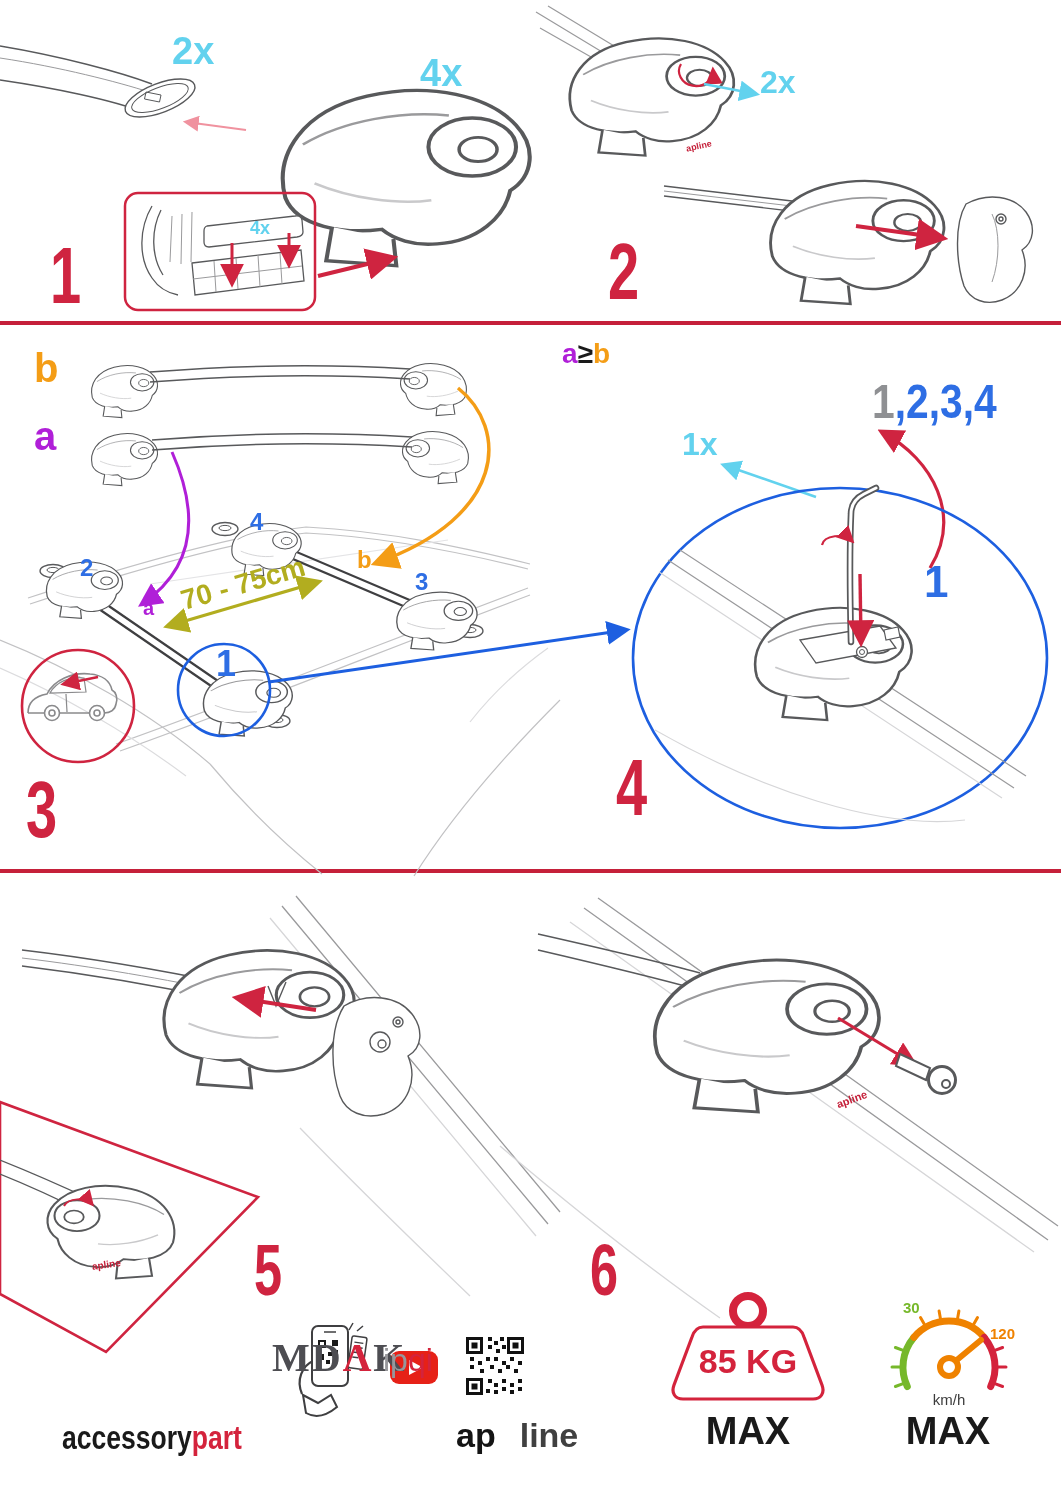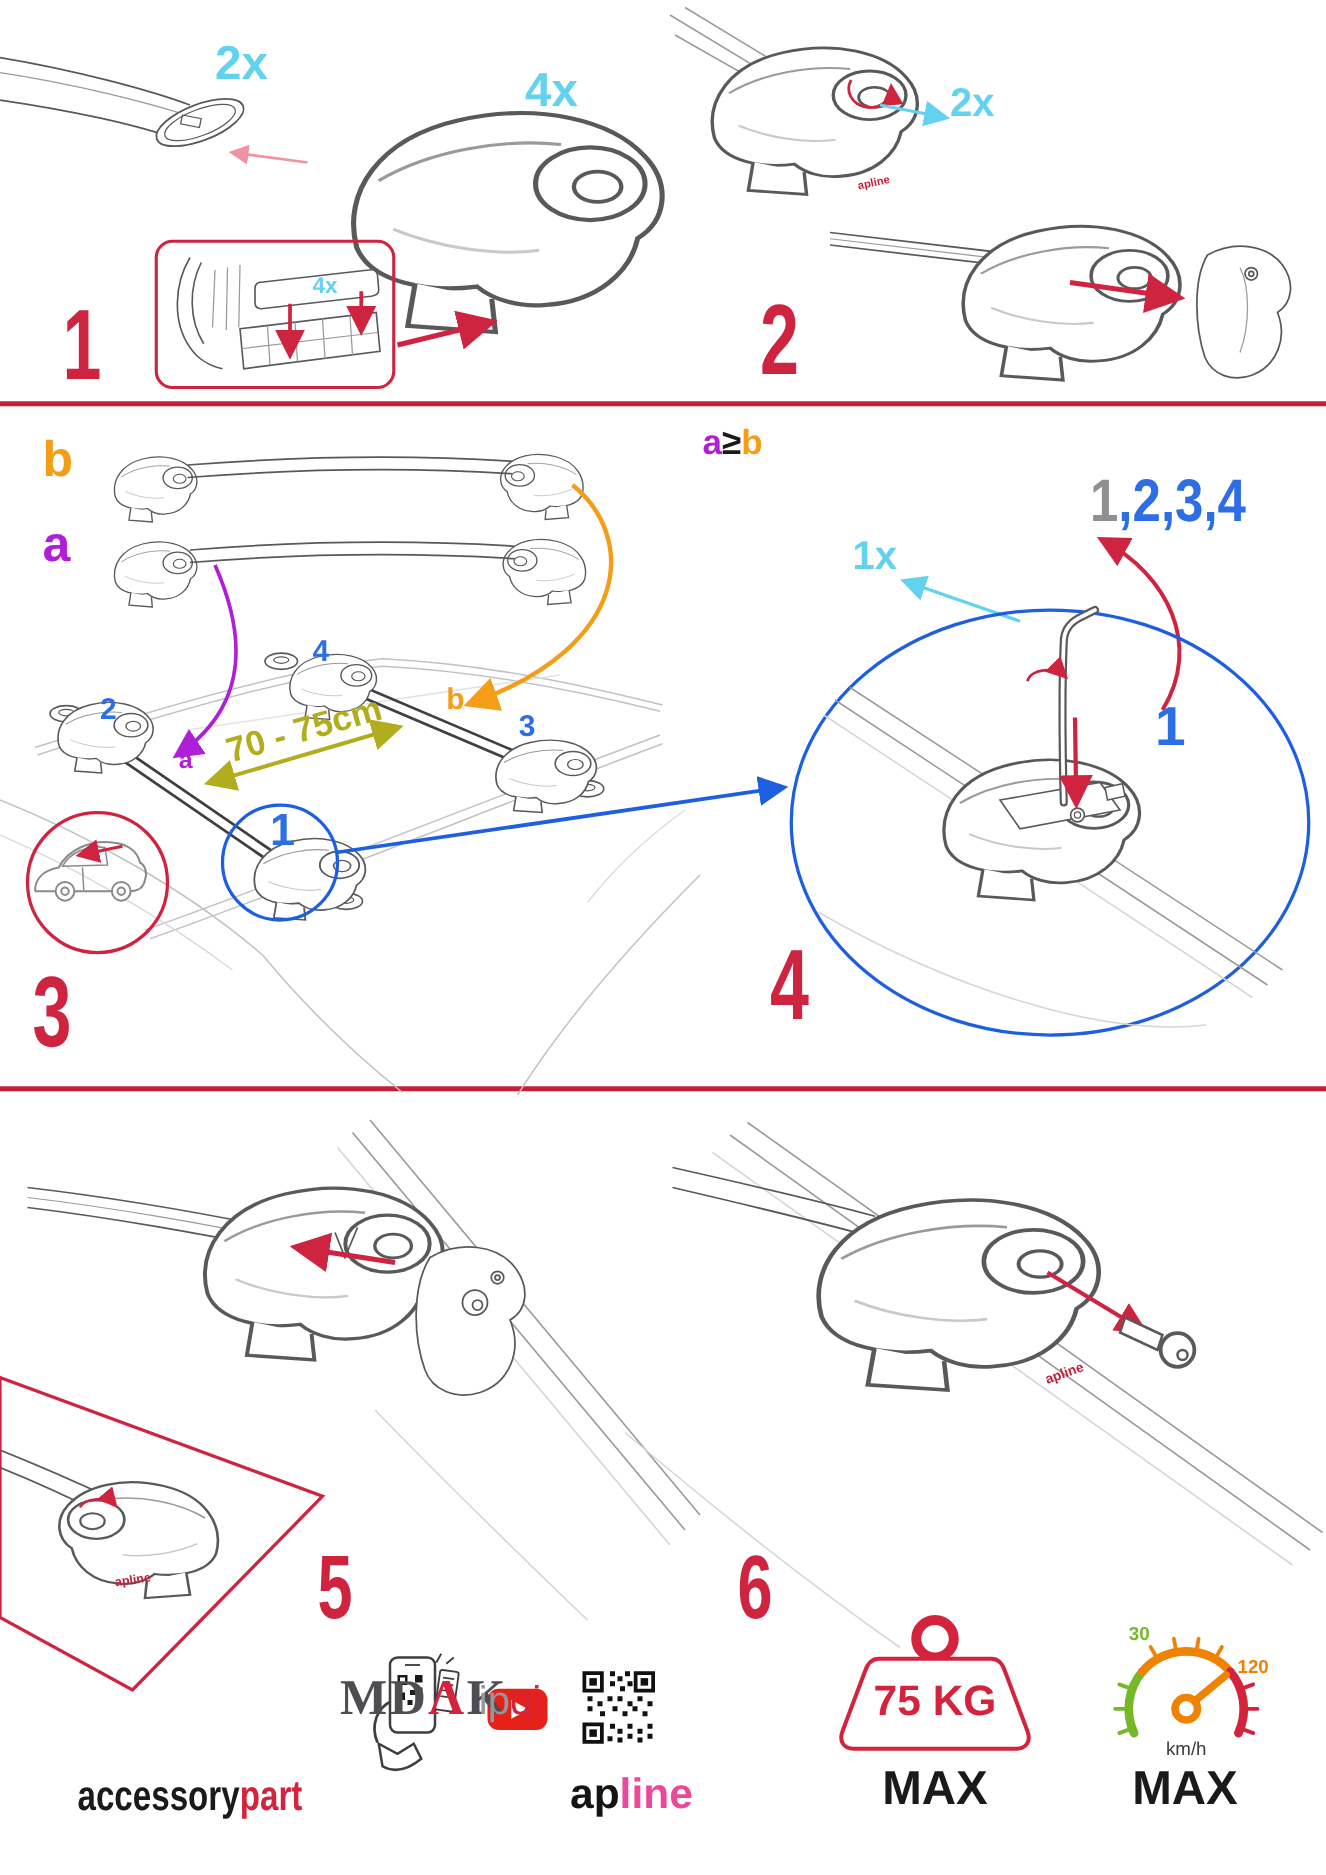--- a/index.html
+++ b/index.html
@@ -402,22 +402,22 @@
 <span class="t num" style="left:254px;top:1234px;font-size:72px;">5</span>
 <span class="footlogo" style="left:92px;top:1260px;transform:rotate(-8deg);">apline</span>
 
 <span class="t num" style="left:590px;top:1234px;font-size:72px;">6</span>
 <span class="footlogo" style="left:836px;top:1094px;transform:rotate(-20deg);font-size:11px;">apline</span>
 
 <span class="t" style="left:62px;top:1420px;font-size:34px;text-align:right;"><span class="cx"><span style="color:#1a1a1a;">accessory</span><span style="color:#d4233c;">part</span></span></span>
 
 <span class="t" style="left:272px;top:1338px;font-size:40px;letter-spacing:2px;font-family:Liberation Serif, serif;"><span style="color:#4d4d52;">MD</span><span style="color:#d4233c;">Λ</span><span style="color:#4d4d52;">K</span></span>
 <span class="t" style="left:383px;top:1344px;font-size:32px;font-weight:500;"><span style="color:#97979b;">ip</span><span style="color:#d4233c;">qi</span></span>
-<span class="t" style="left:456px;top:1418px;font-size:34px;"><span style="color:#141414;">ap</span><span style="color:#ec4899;">line</span></span>
-
-<span class="ctr" style="left:648px;top:1344px;font-size:34px;color:#d4233c;">75 KG</span>
+<span class="t" style="left:456px;top:1418px;font-size:34px;"><span style="color:#141414;">ap</span><span style="color:#404040;margin-left:24px;">line</span></span>
+
+<span class="ctr" style="left:648px;top:1344px;font-size:34px;color:#d4233c;">85 KG</span>
 <span class="ctr" style="left:648px;top:1412px;font-size:38px;color:#1a1a1a;">MAX</span>
 <span class="t" style="left:903px;top:1300px;font-size:15px;color:#76b82a;">30</span>
 <span class="t" style="left:990px;top:1326px;font-size:15px;color:#ef8200;">120</span>
 <span class="ctr" style="left:849px;top:1392px;font-size:15px;color:#3c3c3c;font-weight:500;">km/h</span>
 <span class="ctr" style="left:848px;top:1412px;font-size:38px;color:#1a1a1a;">MAX</span>
 
 </div>
 
 </body></html>

